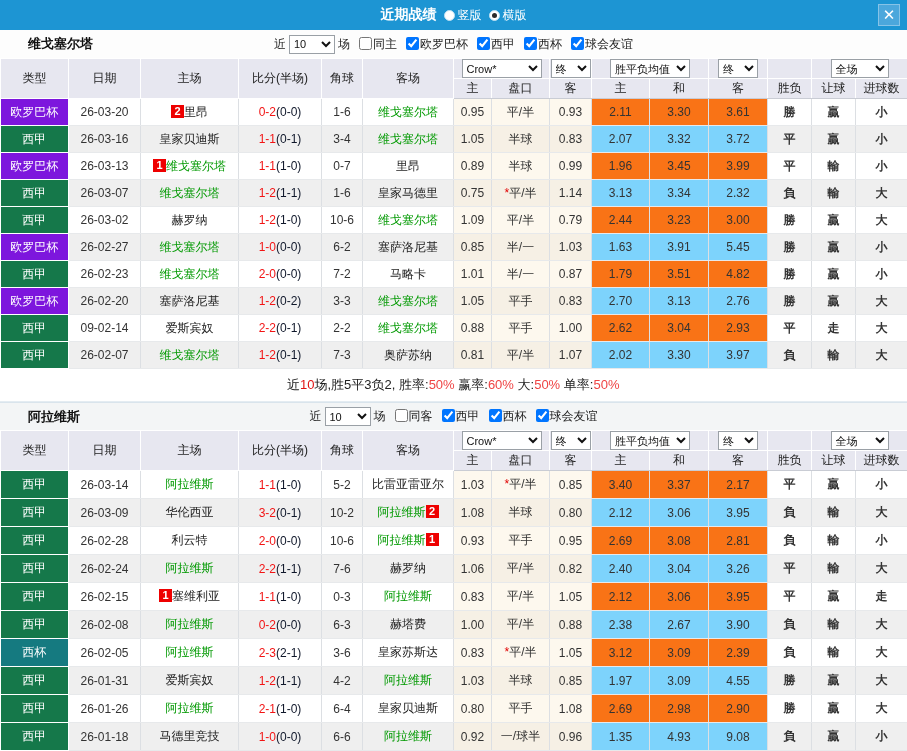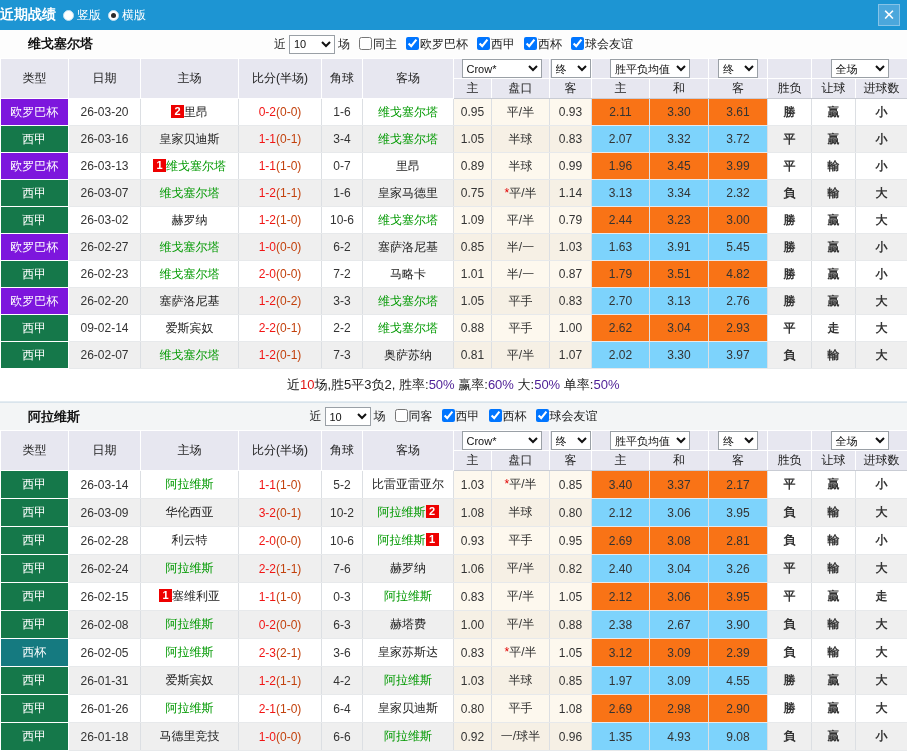--- a/index.html
+++ b/index.html
@@ -1,18 +1,18 @@
 <!DOCTYPE html>
 <html><head>
 <meta charset="utf-8">
 <style>
   *{margin:0;padding:0;box-sizing:border-box}
   html,body{width:907px;height:751px;overflow:hidden;background:#fff;
     font-family:"Liberation Sans","DejaVu Sans",sans-serif;}
-  .topbar{position:relative;height:30px;background:#1d95d3;display:flex;align-items:center;gap:7px}
+  .topbar{position:relative;height:30px;background:#1d95d3;display:flex;align-items:center;justify-content:center;gap:7px}
   .title{color:#fff;font-weight:bold;font-size:14px}
   .radio-opt{display:inline-flex;align-items:center;gap:3px;color:#fff;font-size:12px;cursor:pointer}
   .rdot{width:11px;height:11px;border-radius:50%;background:#fff;position:relative;display:inline-block;border:1px solid #bfe0f2}
   .rdot.on::after{content:"";position:absolute;left:2px;top:2px;width:5px;height:5px;border-radius:50%;background:#2b2b2b}
   .close{position:absolute;right:7px;top:4px;width:22px;height:22px;background:#4ba7dc;border:1px solid #86c3e7;
     color:#fff;font-size:15px;font-weight:bold;text-align:center;line-height:20px;cursor:pointer}
   .filterbar{position:relative;height:28px;display:flex;align-items:center;justify-content:center;font-size:12px;color:#222;background:#fdfdfd}
   .section + .section .filterbar{background:#f3f5f6;border-top:1px solid #d9e4ec}
   .team{position:absolute;left:28px;font-weight:bold;font-size:13px;color:#111}
   .filters{display:flex;align-items:center;gap:3px}
@@ -26,26 +26,26 @@
   .grid td{border-right:1px solid #dcdfe3;border-bottom:1px solid #e7e9eb;font-size:12px;color:#333;
     text-align:center;height:27px;overflow:hidden;white-space:nowrap;padding:0}
   .section.s1 .grid td{height:28px}
   tr.odd .plain{background:#fff}      tr.even .plain{background:#efefef}
   tr.odd .grp-hcap{background:#fdf8ee} tr.even .grp-hcap{background:#f6f0e5}
   tr.odd .grp-avg{background:#f97316}  tr.even .grp-avg{background:#7dd3fc}
   td.c-type{color:#fff;border-right:1px solid #fff;border-bottom:1px solid #fff}
   .tgreen{color:#009900}.tdark{color:#222}
   .badge{display:inline-block;min-width:13px;height:13px;line-height:13px;background:#ee0000;color:#fff;
     font-size:11px;font-weight:bold;vertical-align:1px;text-align:center}
-  .ft{color:#f21414}.ht{color:#c2410c}
+  .ft{color:#f21414}.ht{color:#0f172a}
   .cr{color:#d40000}.cb{color:#1414cc}.cg{color:#0a820a}
   td.bold{font-weight:bold}
   .star{color:#e00000;font-style:normal}
   .summary{height:33px;line-height:32px;font-size:13px;padding-left:287px;color:#222;background:#fff;border-bottom:1px solid #e4ecf2}
-  .sum-val{color:#4c1d95}.sum-r{color:#e01414}
+  .sum-val{color:#ef4444}.sum-r{color:#e01414}
 </style>
 </head>
 <body>
 
 <div class="topbar">
   <span class="title">近期战绩</span>
   <span class="radio-opt">
     <span class="rdot" id="r0"></span>
     <span>竖版</span>
   </span>

